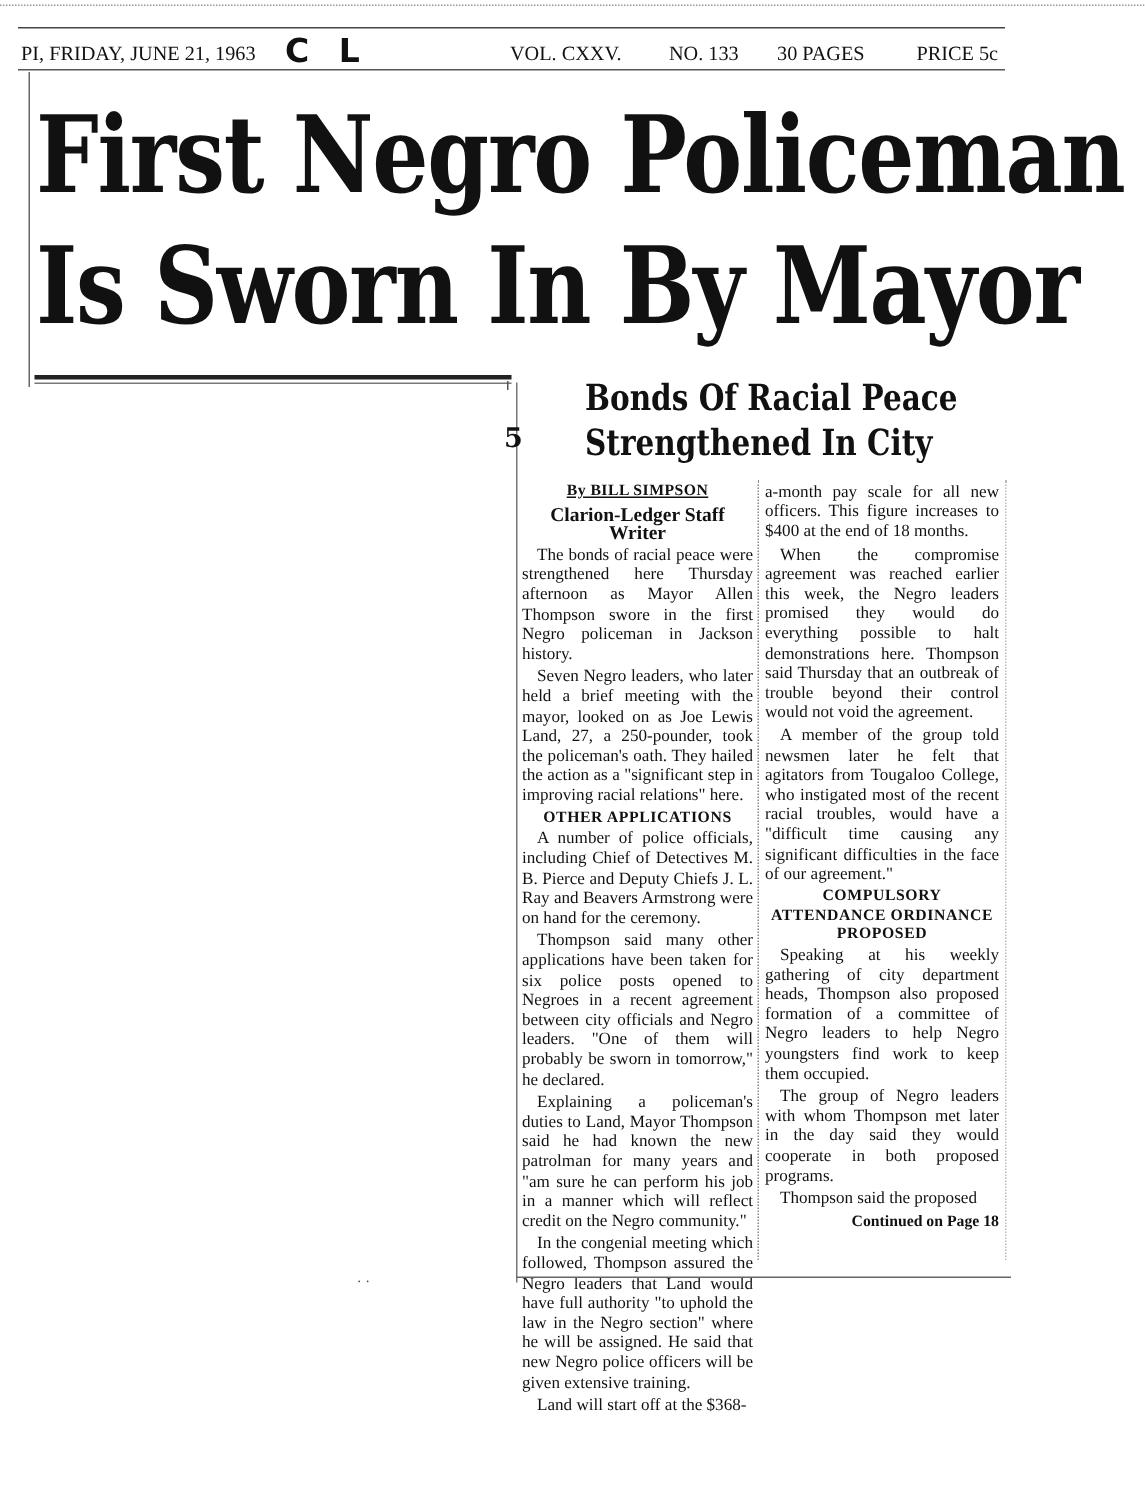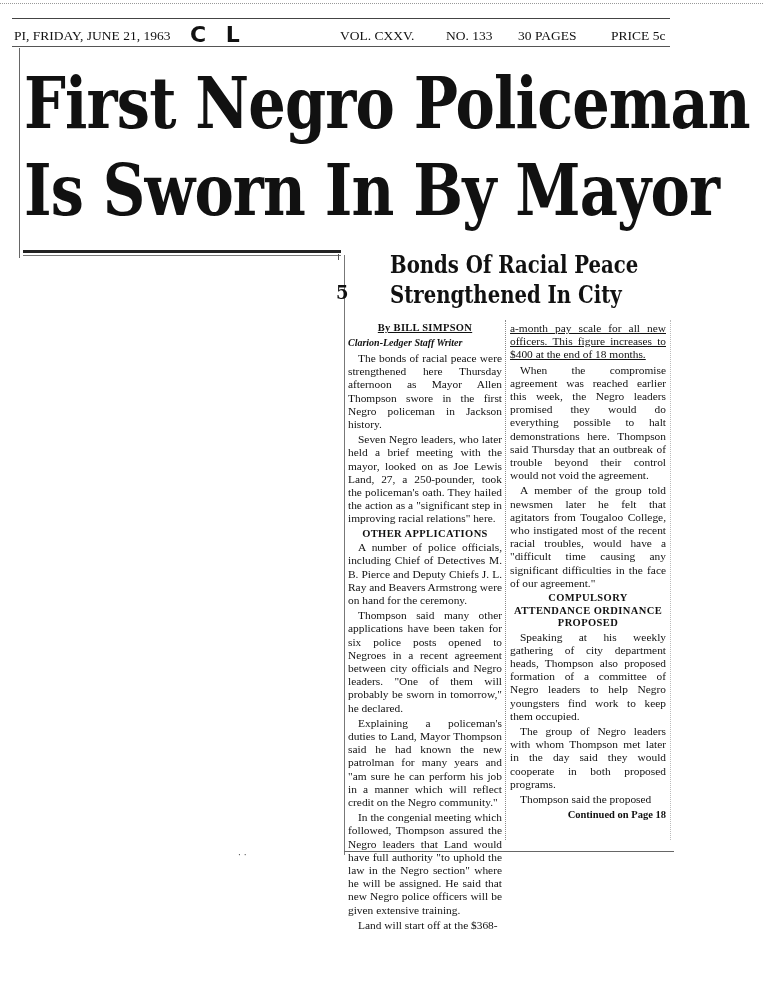--- a/index.html
+++ b/index.html
@@ -26,23 +26,23 @@
   .vline-right { left: 670px; top: 320px; width: 0; height: 520px; border-left: 1px dotted #bbb; }
   .stray-s { left: 336px; top: 282px; font-size: 18px; font-weight: bold; }
   .subhead { left: 390px; width: 290px; font-family: "DejaVu Serif", serif; font-weight: bold;
              font-size: 24px; line-height: 30px; white-space: nowrap; transform: scaleX(0.82); transform-origin: left top; }
   .sh1 { top: 250px; }
   .sh2 { top: 280px; }
   .col { font-family: "Liberation Serif", serif; font-size: 11.4px; line-height: 13.2px; text-align: justify; }
   .col1 { left: 348px; top: 322px; width: 154px; }
   .col2 { left: 510px; top: 322px; width: 156px; }
   .col p { margin: 0 0 2px 0; text-indent: 10px; }
-  .col p.noind { text-indent: 0; text-decoration: underline; }
+  .col p.noind { text-indent: 0; }
   .byline { text-align: center; font-weight: bold; font-size: 10.5px; line-height: 12px; letter-spacing: 0.3px; margin-bottom: 3px; text-decoration: underline; }
-  .byline2 { text-align: left; font-weight: bold; font-size: 10px; line-height: 12px; margin-bottom: 3px; font-style: italic; }
+  .byline2 { text-align: center; font-weight: bold; font-size: 13px; line-height: 12px; margin-bottom: 3px; }
   .crosshead { text-align: center; font-weight: bold; font-size: 10.5px; line-height: 12.5px; letter-spacing: 0.4px; margin: 1px 0 1px 0; }
   .contd { text-align: right; font-weight: bold; font-size: 10.5px; margin-top: 0; }
   .rule-bottom { left: 344px; top: 851px; width: 330px; height: 0; border-top: 1px solid #666; }
   .specks { left: 238px; top: 850px; font-size: 9px; color: #444; }
 </style>
 </head>
 <body>
 
 <div class="abs topdots"></div>
 <div class="abs rule-top"></div>

